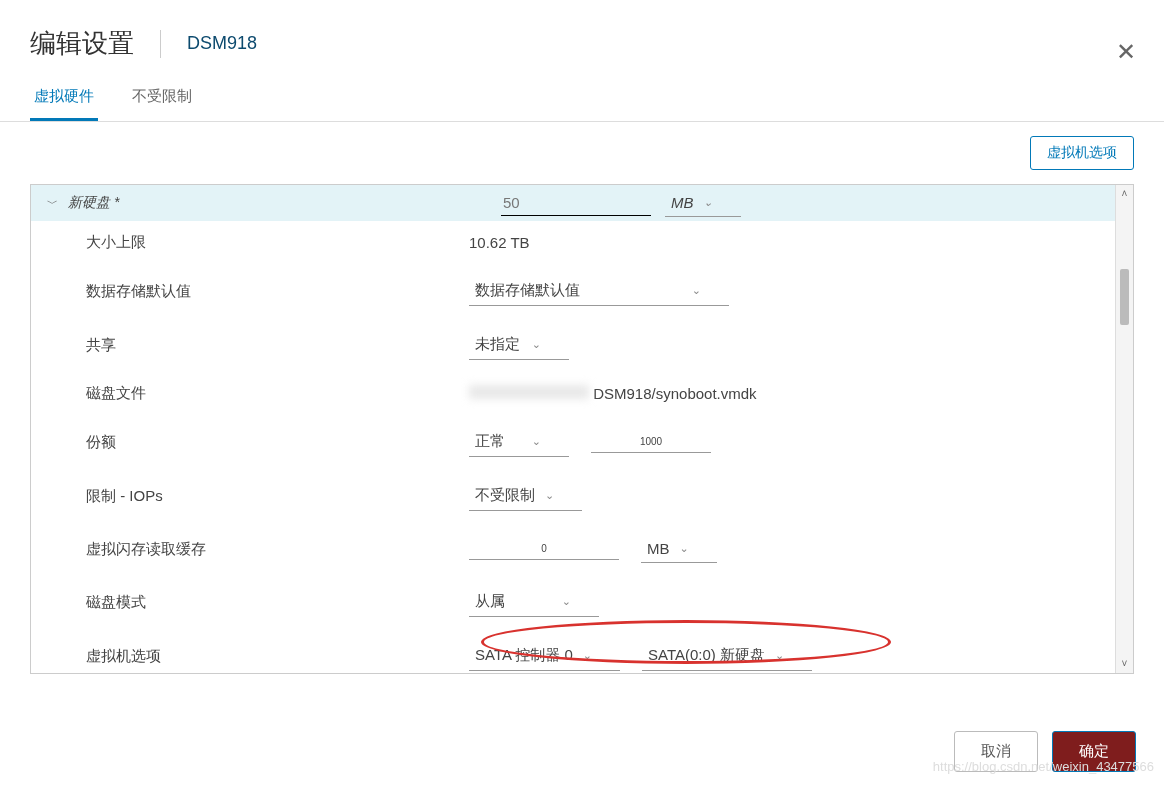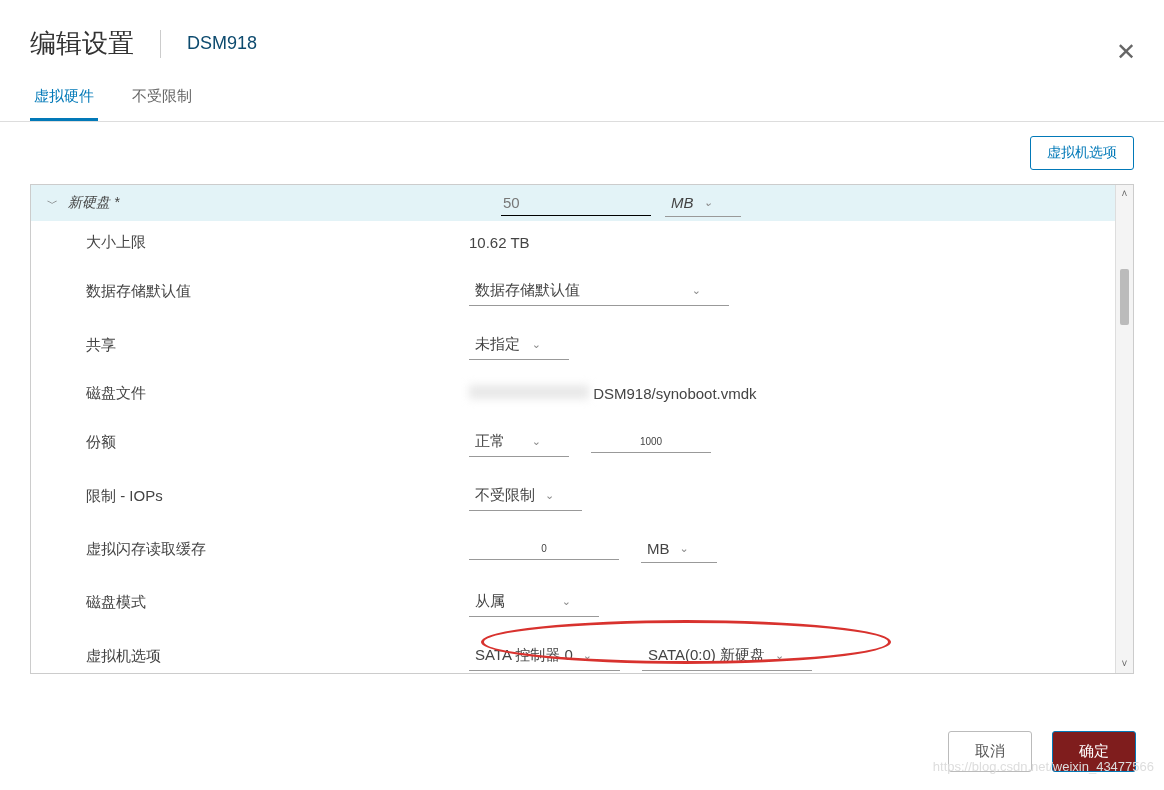--- a/index.html
+++ b/index.html
@@ -24,21 +24,21 @@
     .row { display: flex; align-items: center; padding: 12px 20px 12px 55px; gap: 13px; }
     .row-label { width: 370px; color: #444; font-size: 15px; }
     .row-value { color: #444; font-size: 15px; }
     .sel { border: none; border-bottom: 1px solid #999; background: transparent; padding: 5px 28px 5px 6px; font-size: 15px; color: #444; position: relative; display: inline-flex; align-items: center; gap: 10px; }
     .sel .caret { color: #888; font-size: 11px; margin-left: auto;}
     .sel.wide { min-width: 260px; }
     .sel.med { min-width: 100px; }
     .txt-input { border: none; border-bottom: 1px solid #999; padding: 5px 4px; font-size: 10px; width: 120px; color: #444; background: transparent; text-align: center;}
     .inline-group { display: flex; align-items: center; gap: 22px; }
     .highlight-ring { position: absolute; border: 3px solid #d8322e; border-radius: 50%; width: 410px; height: 44px; left: 450px; top: 435px; pointer-events: none; }
-    .footer { position: absolute; bottom: 18px; right: 28px; display: flex; gap: 20px; padding-left: 44px; }
+    .footer { position: absolute; bottom: 18px; right: 28px; display: flex; gap: 14px; padding-left: 44px; }
     .btn { padding: 10px 26px; font-size: 15px; border-radius: 3px; cursor: pointer; }
     .btn-cancel { background: #fff; border: 1px solid #bbb; color: #555; }
     .btn-ok { background: #7f1d1d; border: 1px solid #0279b8; color: #fff; }
     .watermark { position: absolute; bottom: 16px; right: 10px; color: #ddd; font-size: 13px; pointer-events: none;}
     .blur { filter: blur(4px); display:inline-block; width:120px; height:14px; background:#e8e8e8;}
     .scrollbar-area { position:absolute; right:0; top:0; bottom:0; width:18px; background:#f4f4f4; border-left:1px solid #ddd;}
     .scroll-up, .scroll-down { position:absolute; left:0; right:0; height:18px; text-align:center; font-size:10px; color:#666; line-height:18px;}
     .scroll-up{top:0;} .scroll-down{bottom:0;}
     .scroll-tk{position:absolute; left:4px; right:4px; top:84px; height:56px; background:#bbb; border-radius:2px;}
   </style>

